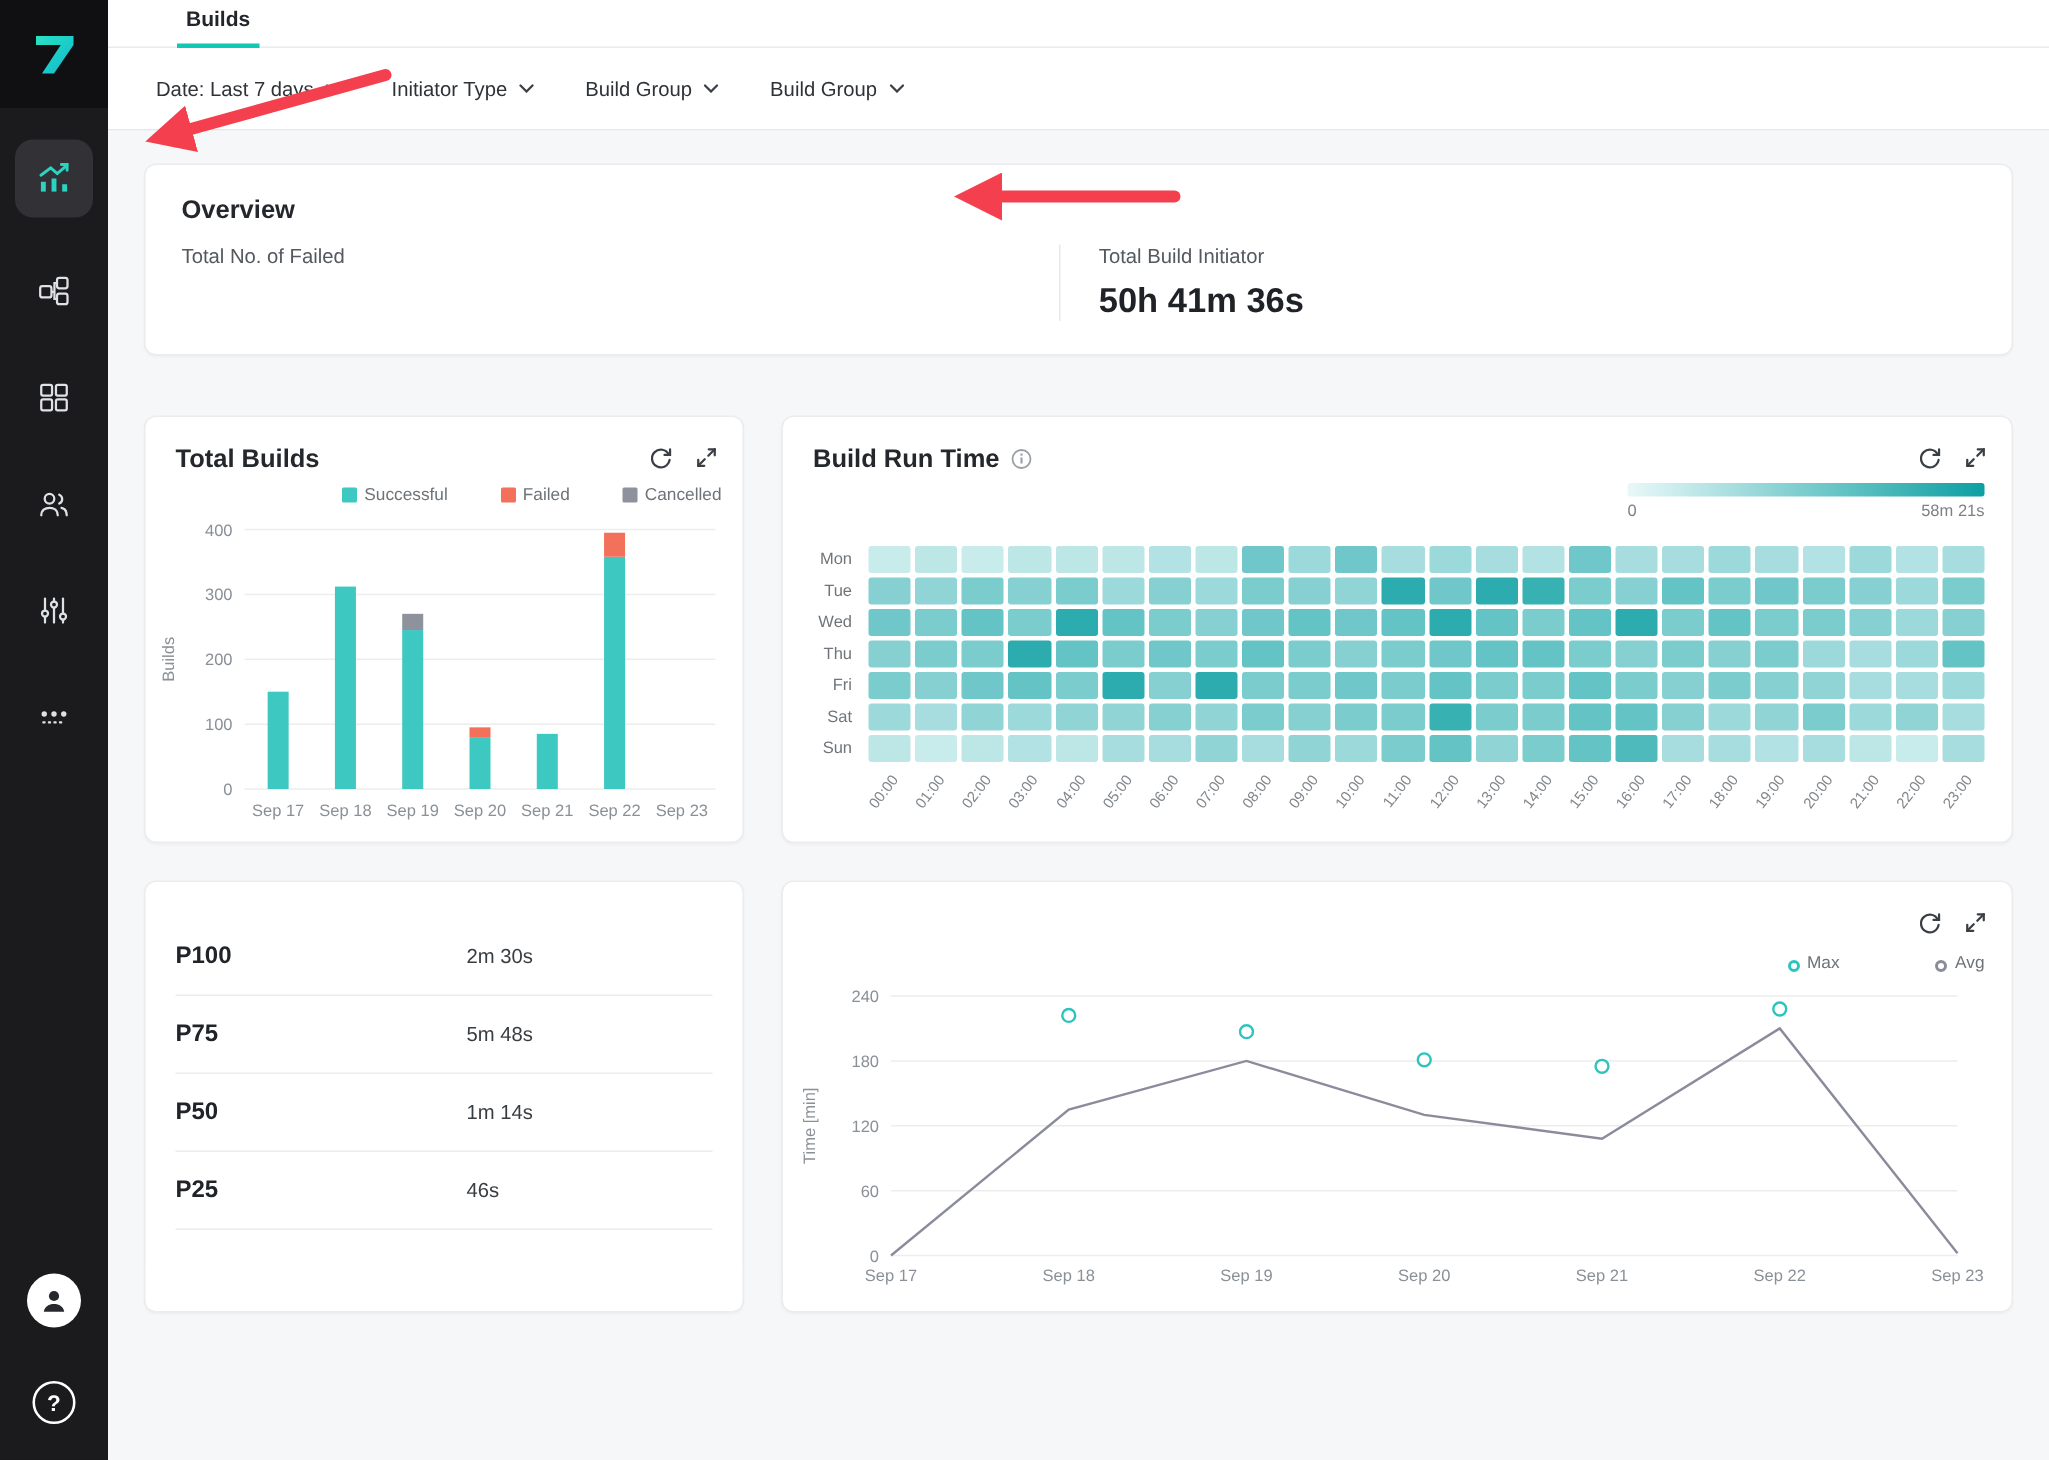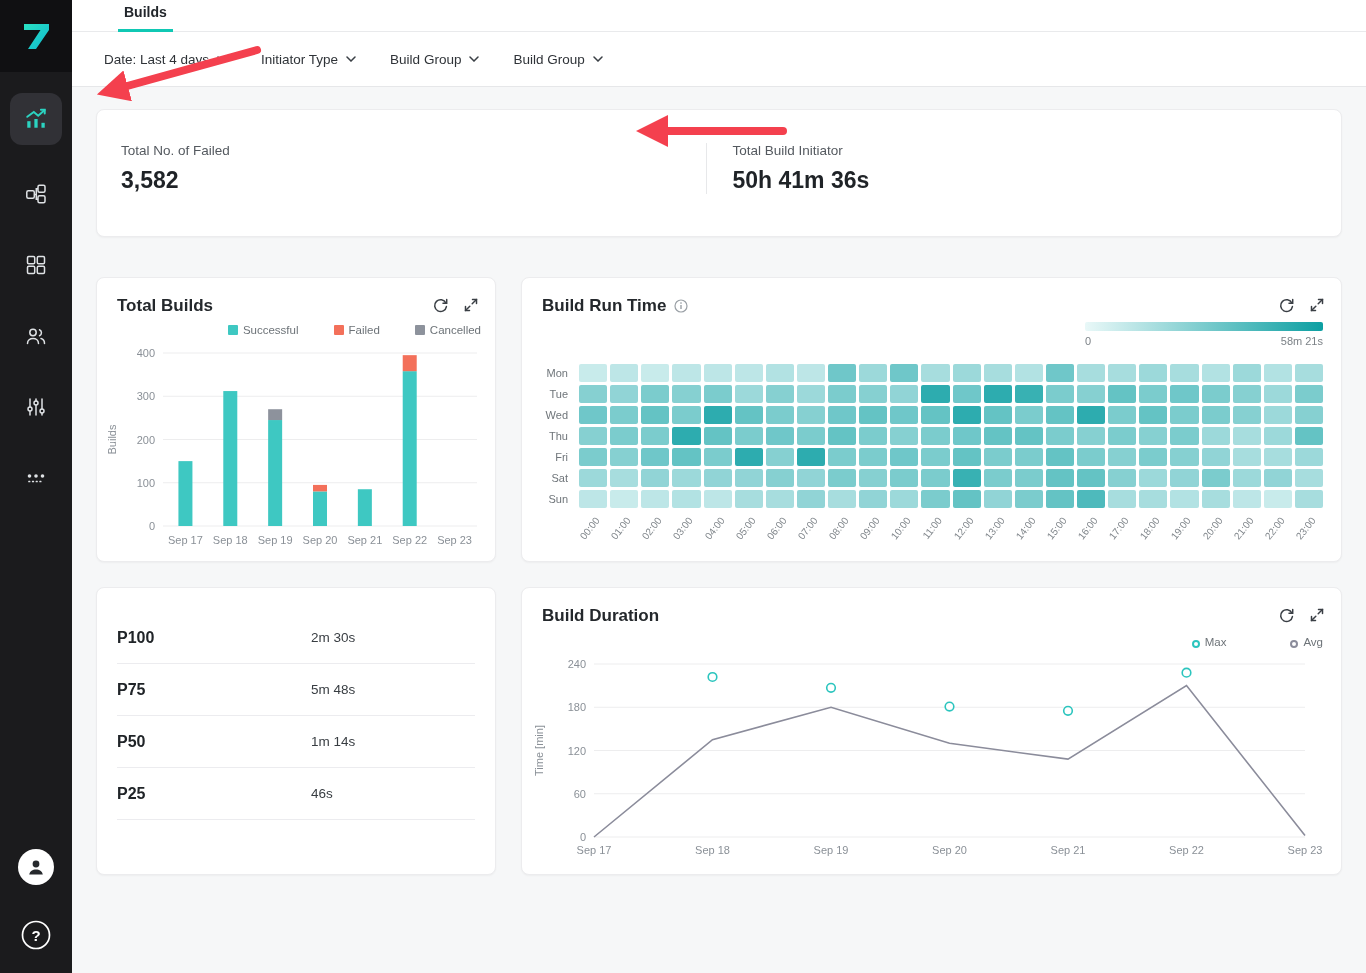--- a/index.html
+++ b/index.html
@@ -162,21 +162,21 @@
   </div>
 </div>
 
 <div class="main">
   <div class="header">
     <div class="tabs">
       <div class="tab active">Builds</div>
     </div>
     <div class="filters">
         <div class="filter">
-          <span>Date: Last 4 days</span>
+          <span>Date: Last 7 days</span>
           <svg width="10" height="6" viewBox="0 0 10 6">
             <path d="M1 1 l4 4 4-4" fill="none" stroke="#3a3f45" stroke-width="1.5" stroke-linecap="round"></path>
           </svg>
         </div>
         <div class="filter">
           <span>Initiator Type</span>
           <svg width="10" height="6" viewBox="0 0 10 6">
             <path d="M1 1 l4 4 4-4" fill="none" stroke="#3a3f45" stroke-width="1.5" stroke-linecap="round"></path>
           </svg>
         </div>
@@ -191,24 +191,24 @@
           <svg width="10" height="6" viewBox="0 0 10 6">
             <path d="M1 1 l4 4 4-4" fill="none" stroke="#3a3f45" stroke-width="1.5" stroke-linecap="round"></path>
           </svg>
         </div>
       </div>
   </div>
 
   <div class="content">
 
     <div class="card overview-card">
+      <h2>Overview</h2>
       <div class="metrics">
         <div class="metric">
           <div class="metric-label">Total No. of Failed</div>
-          <div class="metric-value">3,582</div>
         </div>
         <div class="metric">
           <div class="metric-label">Total Build Initiator</div>
           <div class="metric-value">50h 41m 36s</div>
         </div>
       </div>
     </div>
 
     <div class="grid">
 
@@ -570,23 +570,20 @@
               <span class="p-value">1m 14s</span>
             </div>
             <div class="perc-row">
               <span class="p-label">P25</span>
               <span class="p-value">46s</span>
             </div>
           </div>
       </div>
 
       <div class="card card-lg">
-        <div class="card-head">
-          <h2>Build Duration</h2>
-        </div>
         <div class="card-actions">
           <span>
             <svg width="17" height="17" viewBox="0 0 17 17" fill="none" stroke="#3a3f45" stroke-width="1.5" stroke-linecap="round">
                 <path d="M13.9 6.1 A5.9 5.9 0 1 0 14.4 9.6"></path>
                 <path d="M14.7 2.6 V6.3 H11"></path>
               </svg>
           </span>
           <span>
             <svg width="16" height="16" viewBox="0 0 16 16" fill="none" stroke="#3a3f45" stroke-width="1.5" stroke-linecap="round">
                 <path d="M9.5 2.5 H13.5 V6.5"></path>

